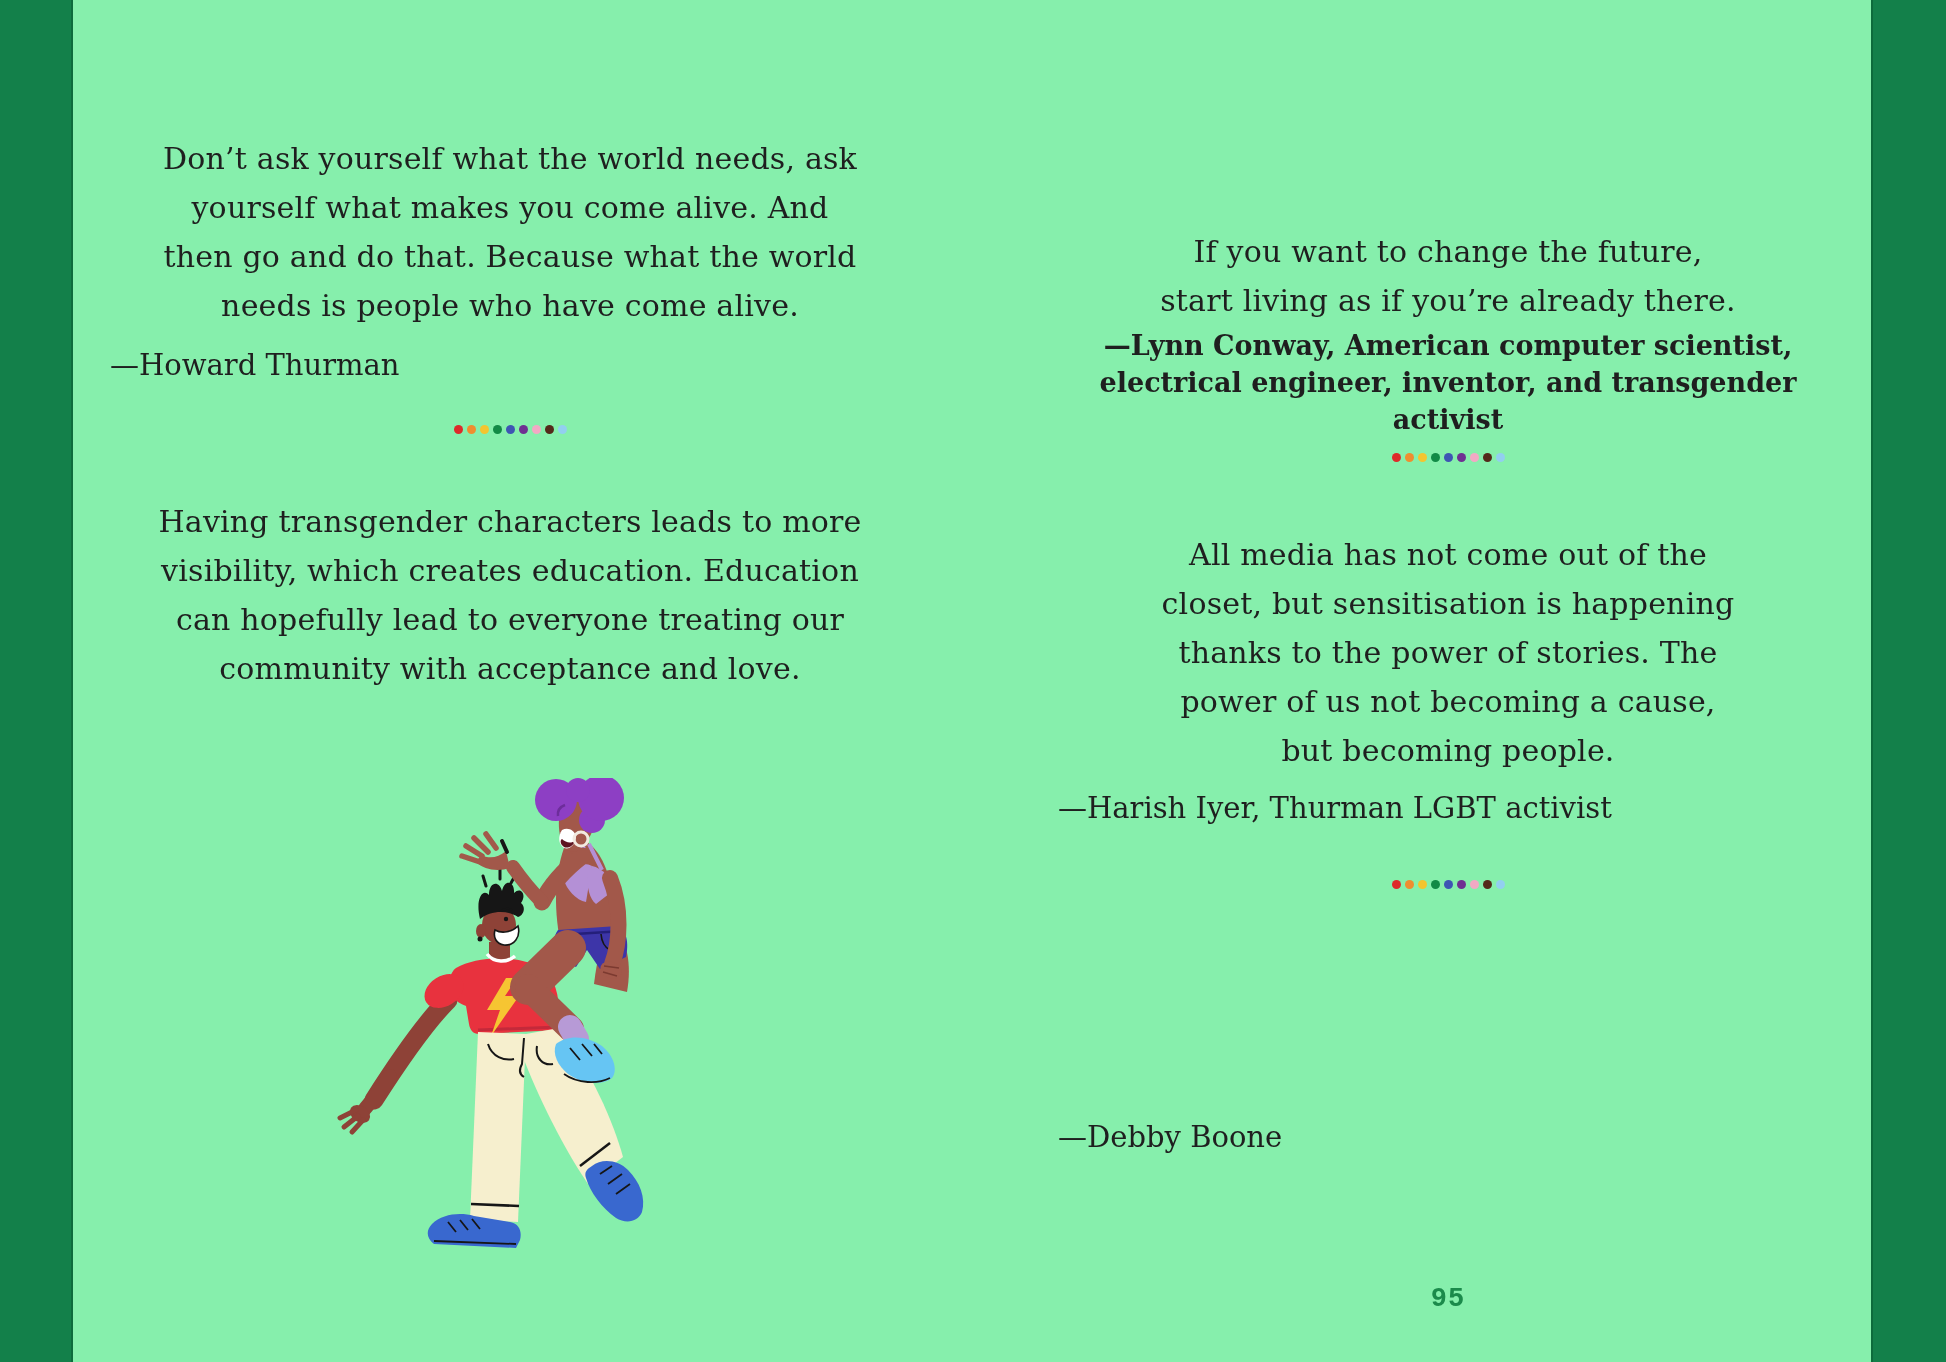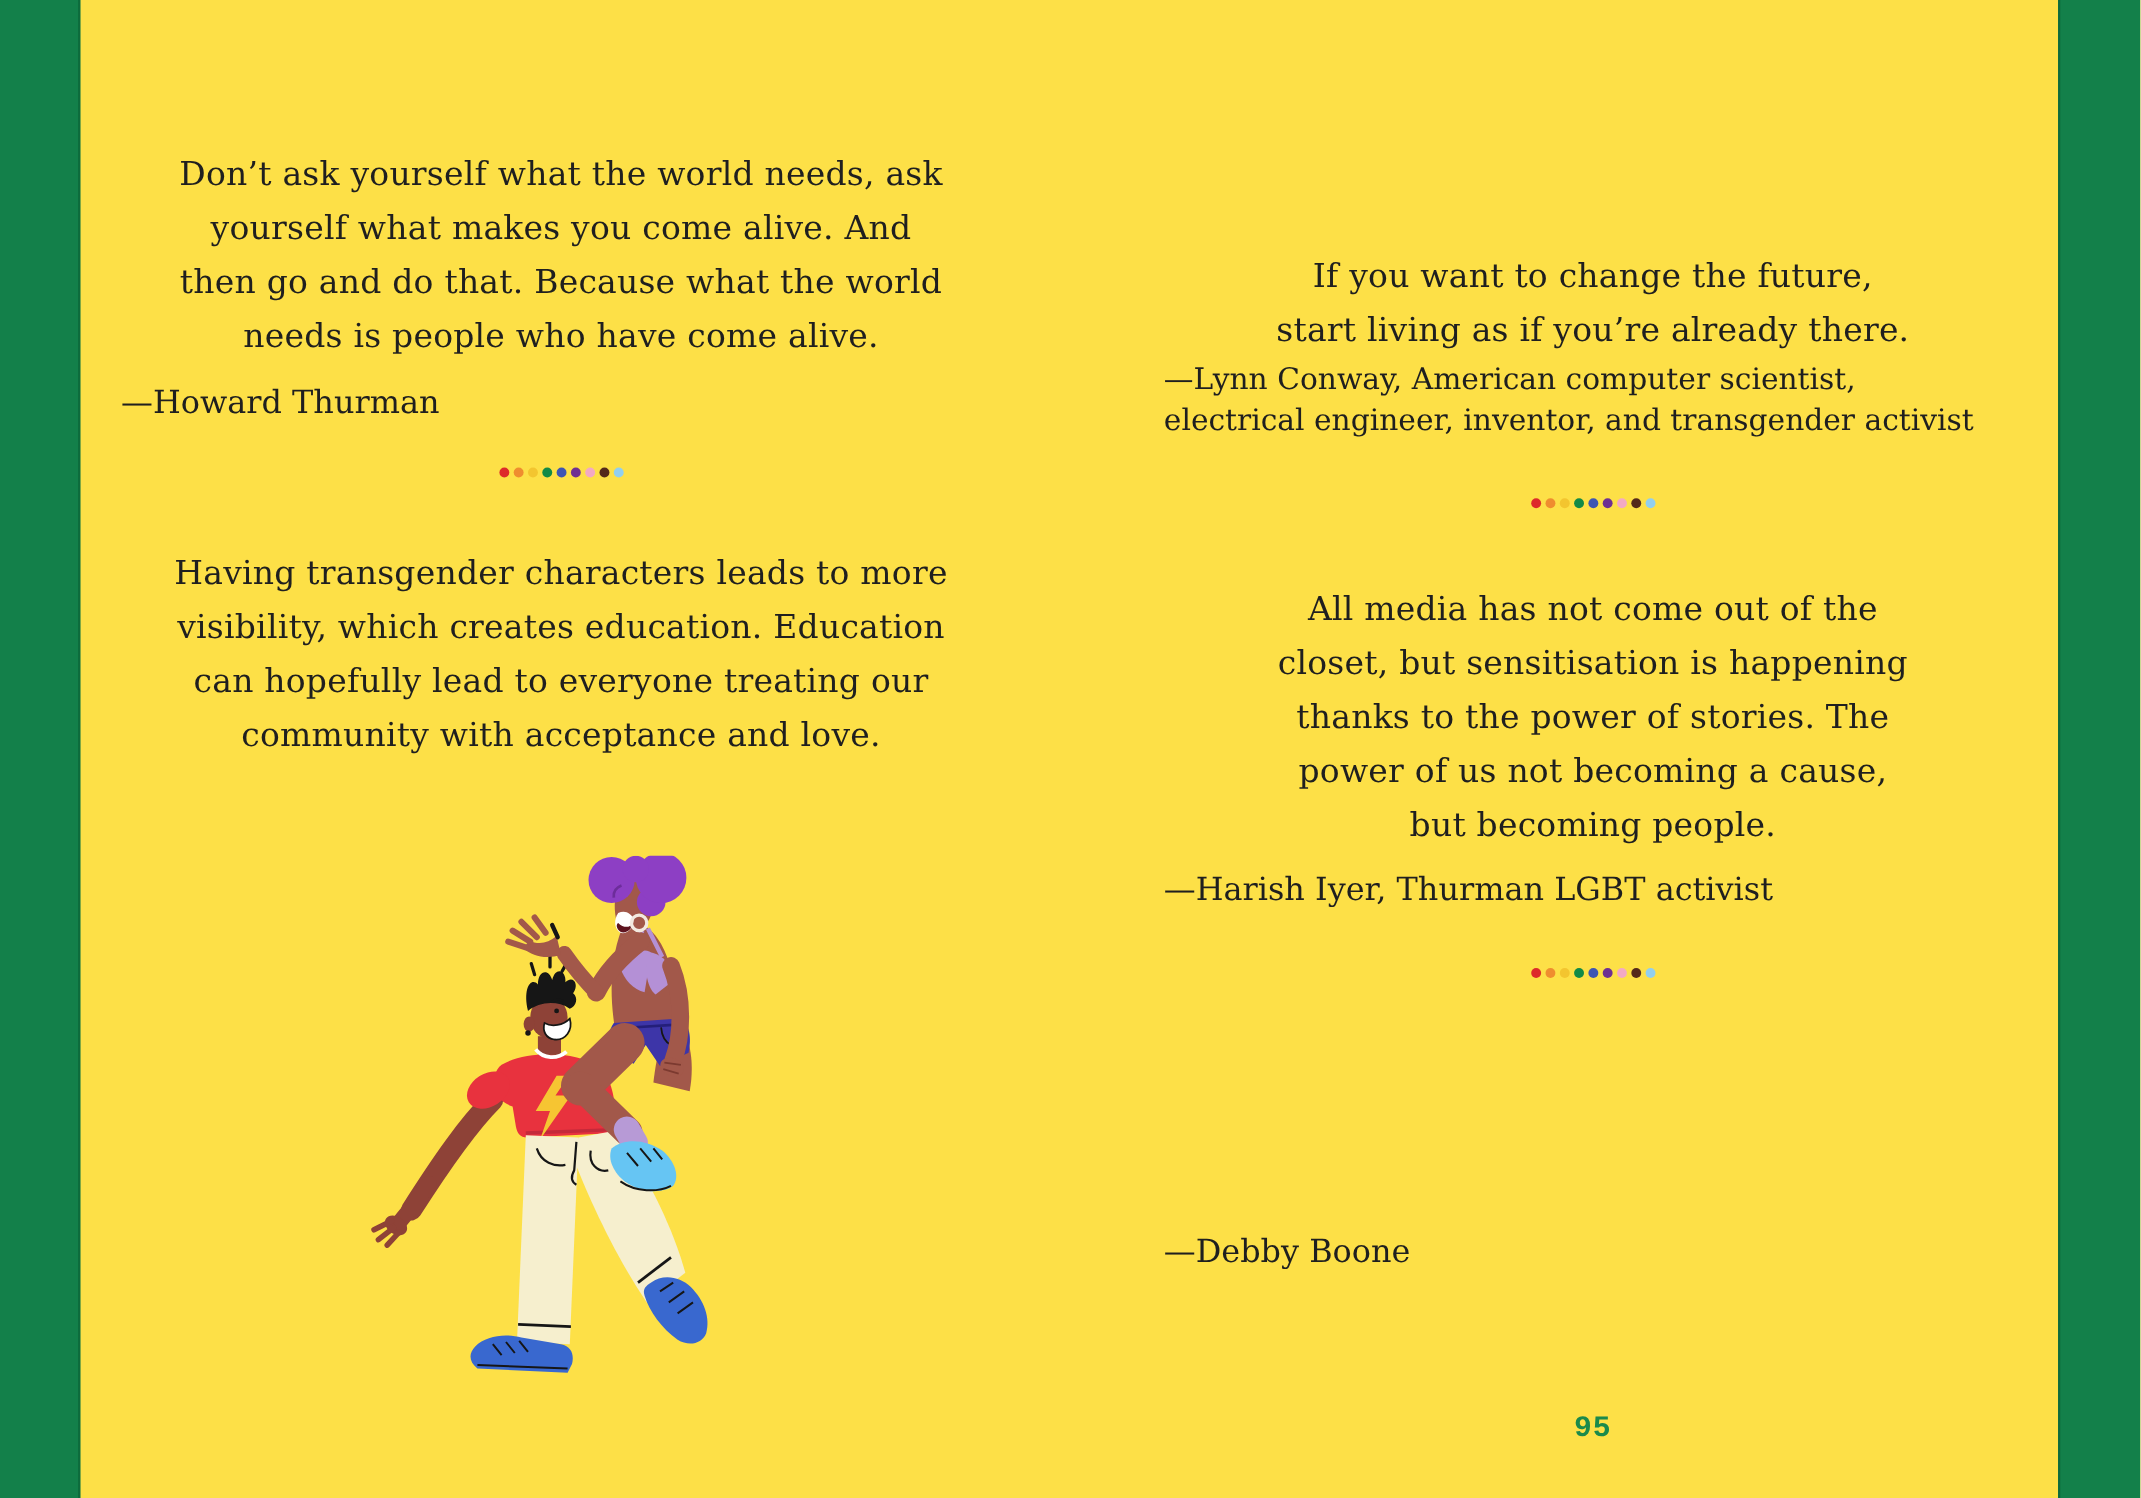--- a/index.html
+++ b/index.html
@@ -6,21 +6,21 @@
     --green:#13804a;
     --green-dark:#0d6b3c;
     --text:#1f1f1f;
     --pagenum:#1b8a4b;
   }
   *{box-sizing:border-box;margin:0;padding:0;}
   html,body{background:#ffffff;}
   .spread{
     position:relative;
     width:1946px;height:1362px;
-    background:#fde047;
+    background:#86efac;
     overflow:hidden;
     font-family:"DejaVu Serif","Liberation Serif",serif;
     color:var(--text);
   }
   .bar{position:absolute;top:0;bottom:0;background:var(--green);}
   .bar.left{left:0;width:73px;border-right:2px solid var(--green-dark);}
   .bar.right{right:0;width:75px;border-left:2px solid var(--green-dark);}
   .page-col{position:absolute;top:0;height:100%;}
   .left-col{left:110px;width:800px;}
   .right-col{left:1058px;width:780px;}
@@ -29,21 +29,21 @@
     font-size:30px;line-height:49px;
     text-align:center;white-space:pre-line;
     letter-spacing:0.2px;
   }
   .attr{
     font-size:29px;line-height:49px;
     white-space:pre-line;
   }
   .attr-small{
     font-size:27px;line-height:37px;
-    white-space:pre-line;
+    text-align:center;white-space:pre-line;font-weight:bold;
   }
   .dots{
     display:flex;justify-content:center;align-items:center;gap:4px;height:10px;
   }
   .dots .dot{width:9px;height:9px;border-radius:50%;flex:0 0 auto;}
   .illustration{position:absolute;}
   .page-number{
     font-family:Liberation Mono, monospace;
     font-weight:700;font-size:27px;letter-spacing:1px;
     text-align:center;color:var(--pagenum);

